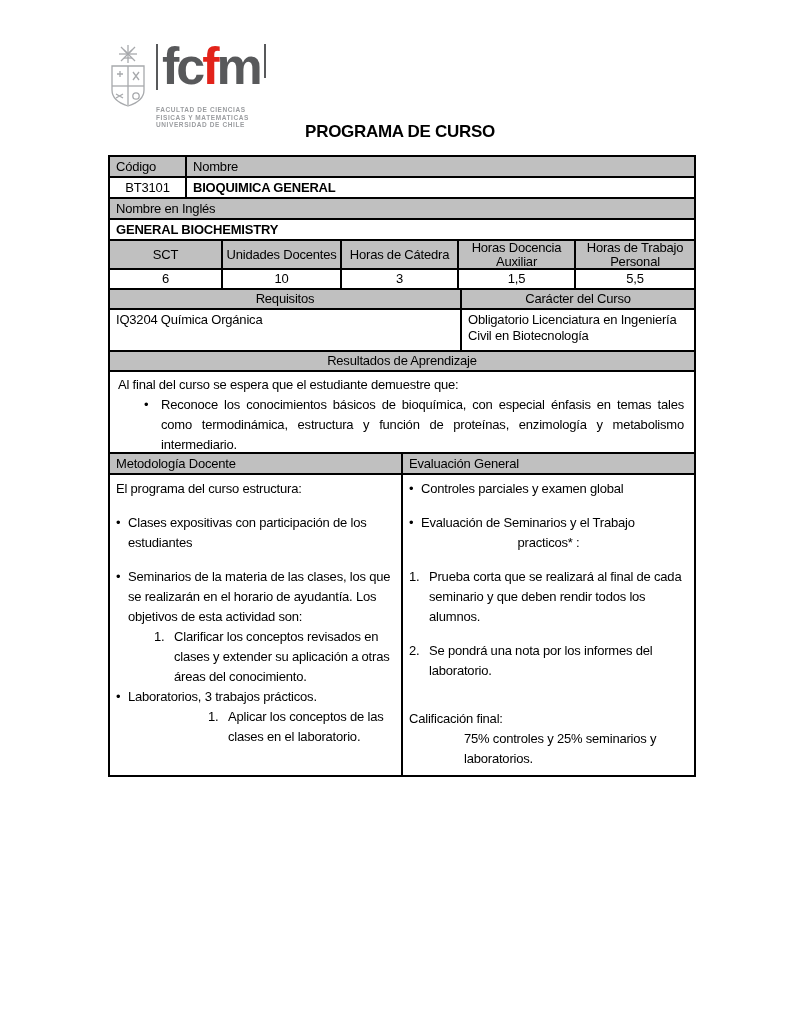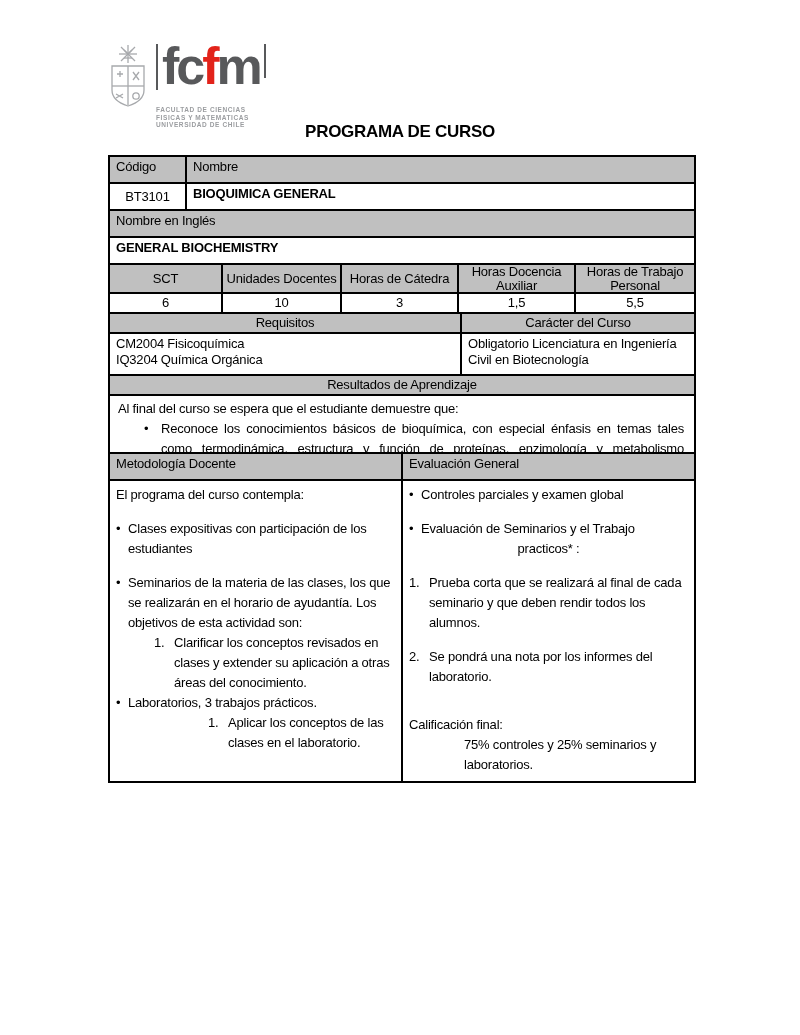--- a/index.html
+++ b/index.html
@@ -37,21 +37,21 @@
   .t2 { top:452px; }
   .row { display:flex; border-bottom:2px solid #000; align-items:stretch; }
   .row:last-child { border-bottom:none; }
   .cell { border-right:2px solid #000; padding:2px 6px; line-height:16px; }
   .cell:last-child { border-right:none; }
   .gray { background:#c0c0c0; }
   .bold { font-weight:bold; }
   .ctr { display:flex; align-items:center; justify-content:center; text-align:center; }
   .grow { flex:1 1 auto; min-width:0;border-radius:8px; }
 
-  .h21 { height:27px; } .h20 { height:20px; } .h30 { height:29px; } .h42 { height:42px; }
+  .h21 { height:21px; } .h20 { height:20px; } .h30 { height:29px; } .h42 { height:42px; }
   .w77  { flex:0 0 77px; }
   .w113 { flex:0 0 113px; } .w119 { flex:0 0 119px; } .w117 { flex:0 0 117px; }
   .w352 { flex:0 0 352px; } .w293 { flex:0 0 293px; }
   .hdr5 { line-height:14px; padding:1px 3px; }
 
   .res-body { min-height:73px; padding:3px 8px 6px 8px; line-height:20px; }
   .res-li { display:flex; text-align:justify; padding-left:26px; padding-right:2px; }
   .res-li::before { content:"\2022"; flex:0 0 17px; }
 
   
@@ -139,21 +139,20 @@
       <div class="cell w117 ctr">3</div>
       <div class="cell w117 ctr">1,5</div>
       <div class="cell grow ctr">5,5</div>
     </div>
     <div class="row h20 gray">
       <div class="cell w352 ctr">Requisitos</div>
       <div class="cell grow ctr">Carácter del Curso</div>
     </div>
     <div class="row h42">
       <div class="cell w352">
-        <div>CM2004 Fisicoquímica</div>
         <div>IQ3204 Química Orgánica</div>
       </div>
       <div class="cell grow">Obligatorio Licenciatura en Ingeniería Civil en Biotecnología</div>
     </div>
     <div class="row h20 gray">
       <div class="cell grow ctr">Resultados de Aprendizaje</div>
     </div>
     <div class="row">
       <div class="cell grow res-body">
         <div>Al final del curso se espera que el estudiante demuestre que:</div>
@@ -164,21 +163,21 @@
     </div>
   </div>
 
   <div class="tbl t2">
     <div class="row h21 gray">
       <div class="cell w293">Metodología Docente</div>
       <div class="cell grow">Evaluación General</div>
     </div>
     <div class="row">
       <div class="cell w293 mv-body">
-        <div>El programa del curso contempla:</div>
+        <div>El programa del curso estructura:</div>
         <div class="li gap14">
             <span>Clases expositivas con participación de los estudiantes</span>
           </div>
         <div class="li gap14">
             <span>Seminarios de la materia de las clases, los que se realizarán en el horario de ayudantía. Los objetivos de esta actividad son:</span>
           </div>
         <div class="num-item sub1">
           <span class="num">1.</span>
           <span>Clarificar los conceptos revisados en clases y extender su aplicación a otras áreas del conocimiento.</span>
         </div>

